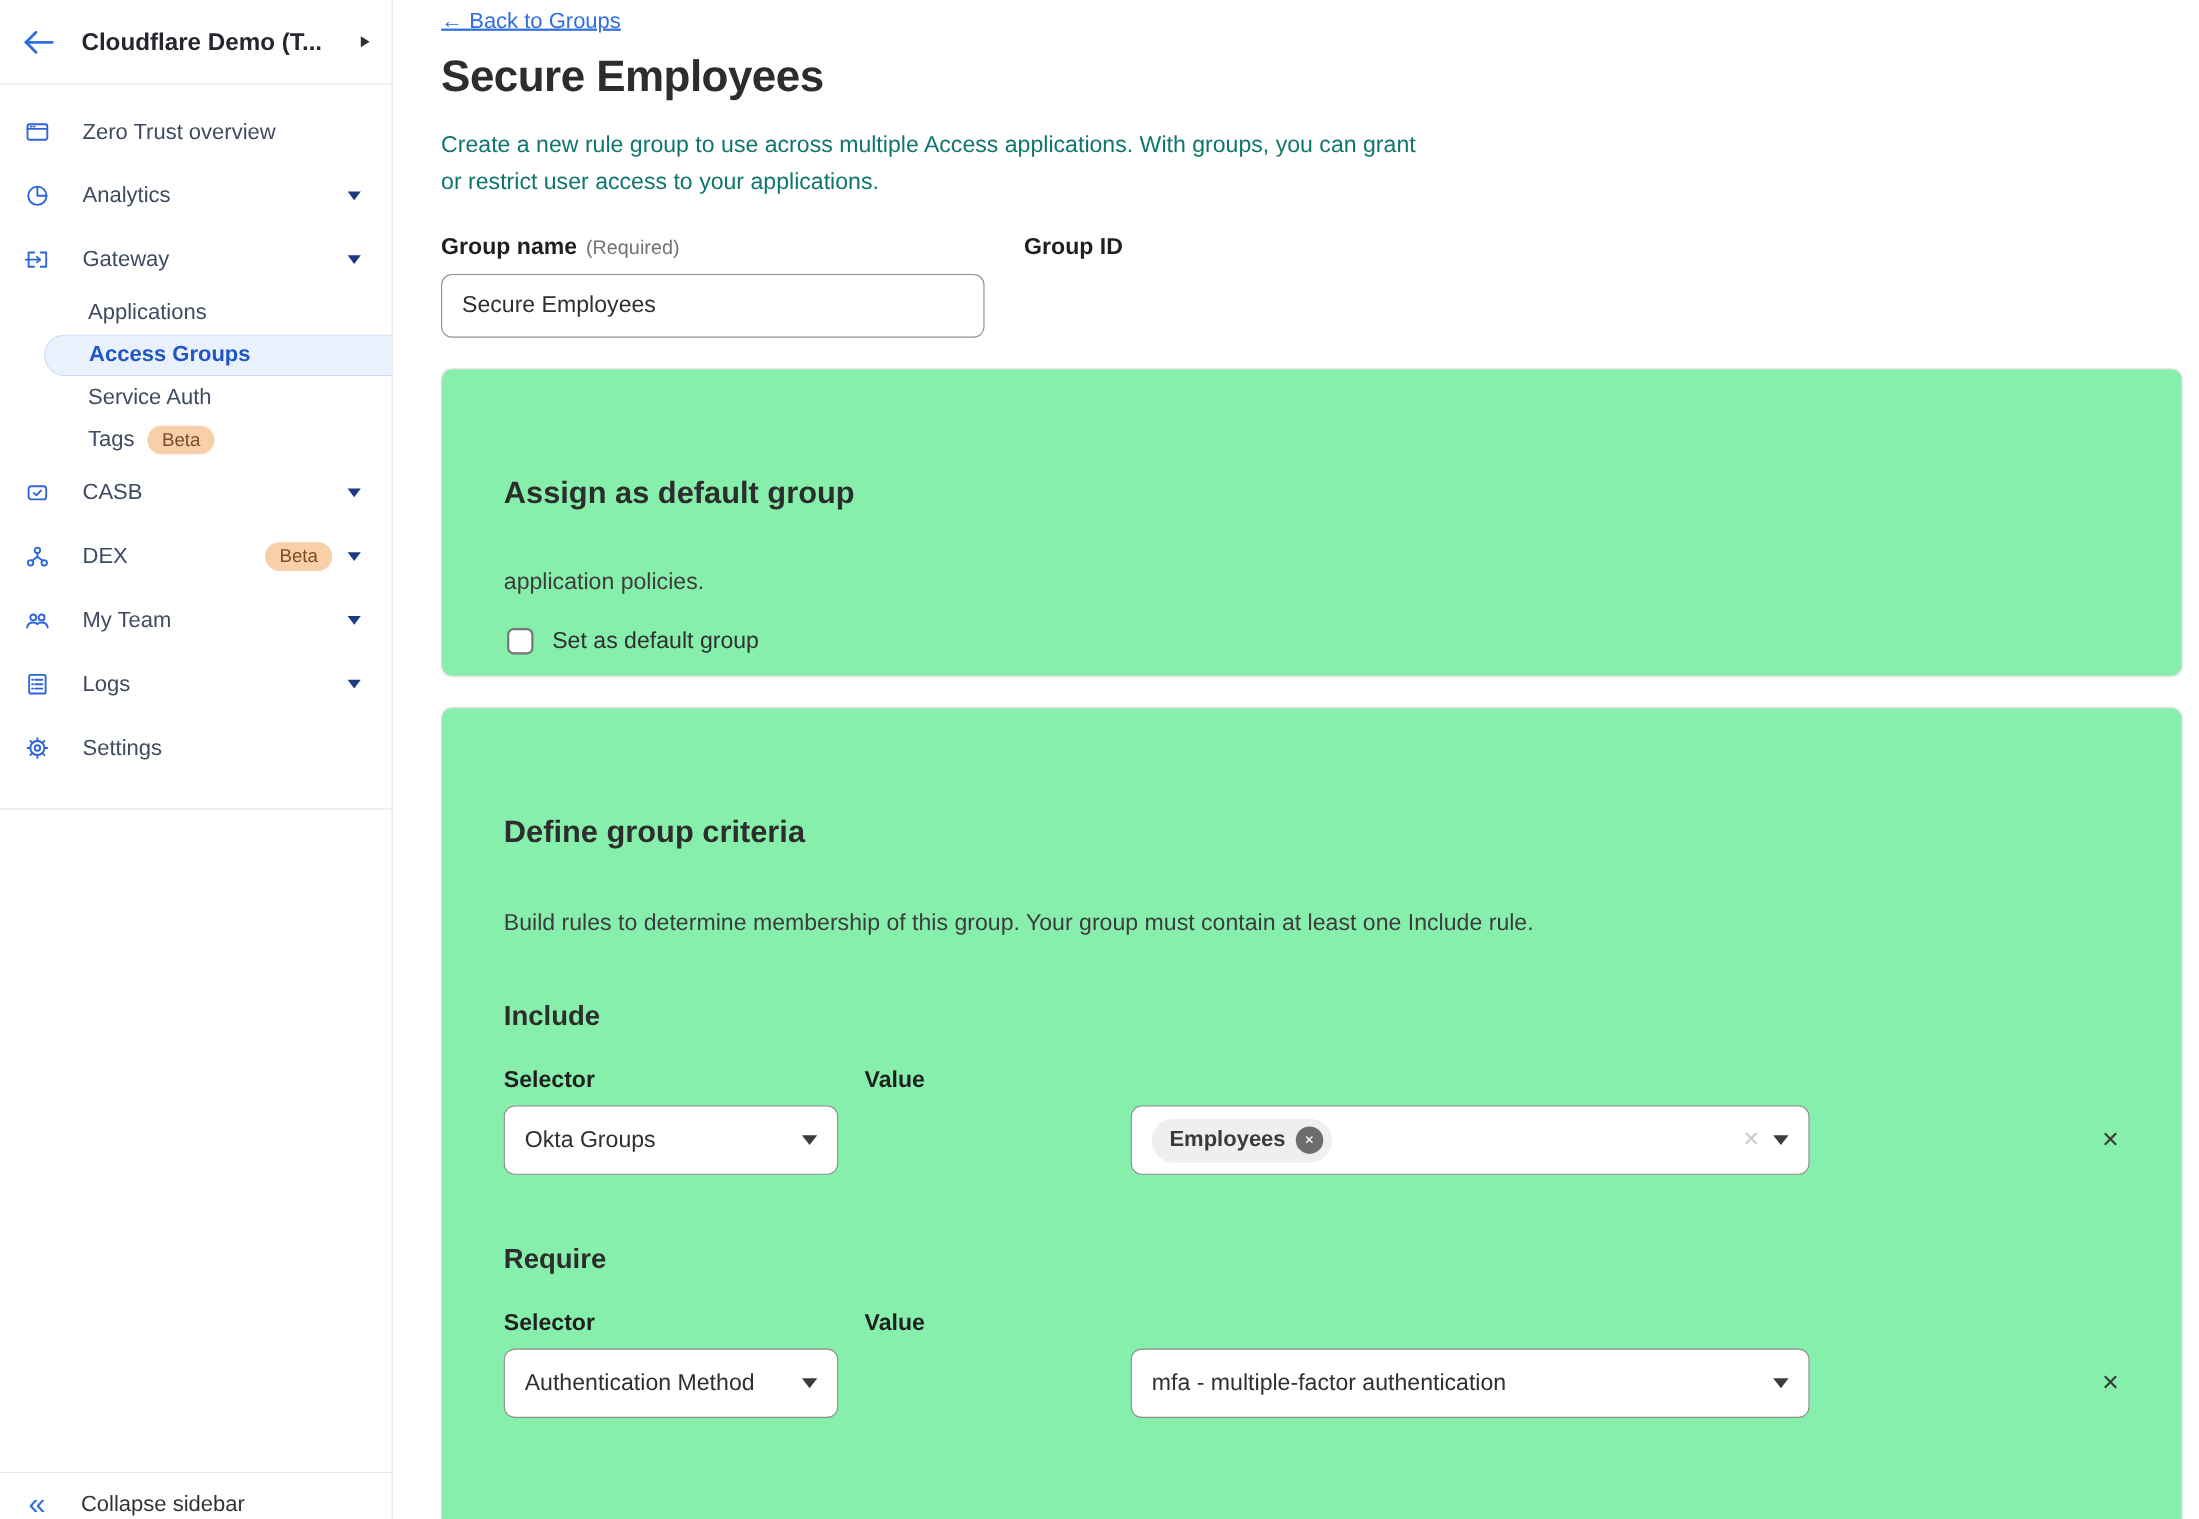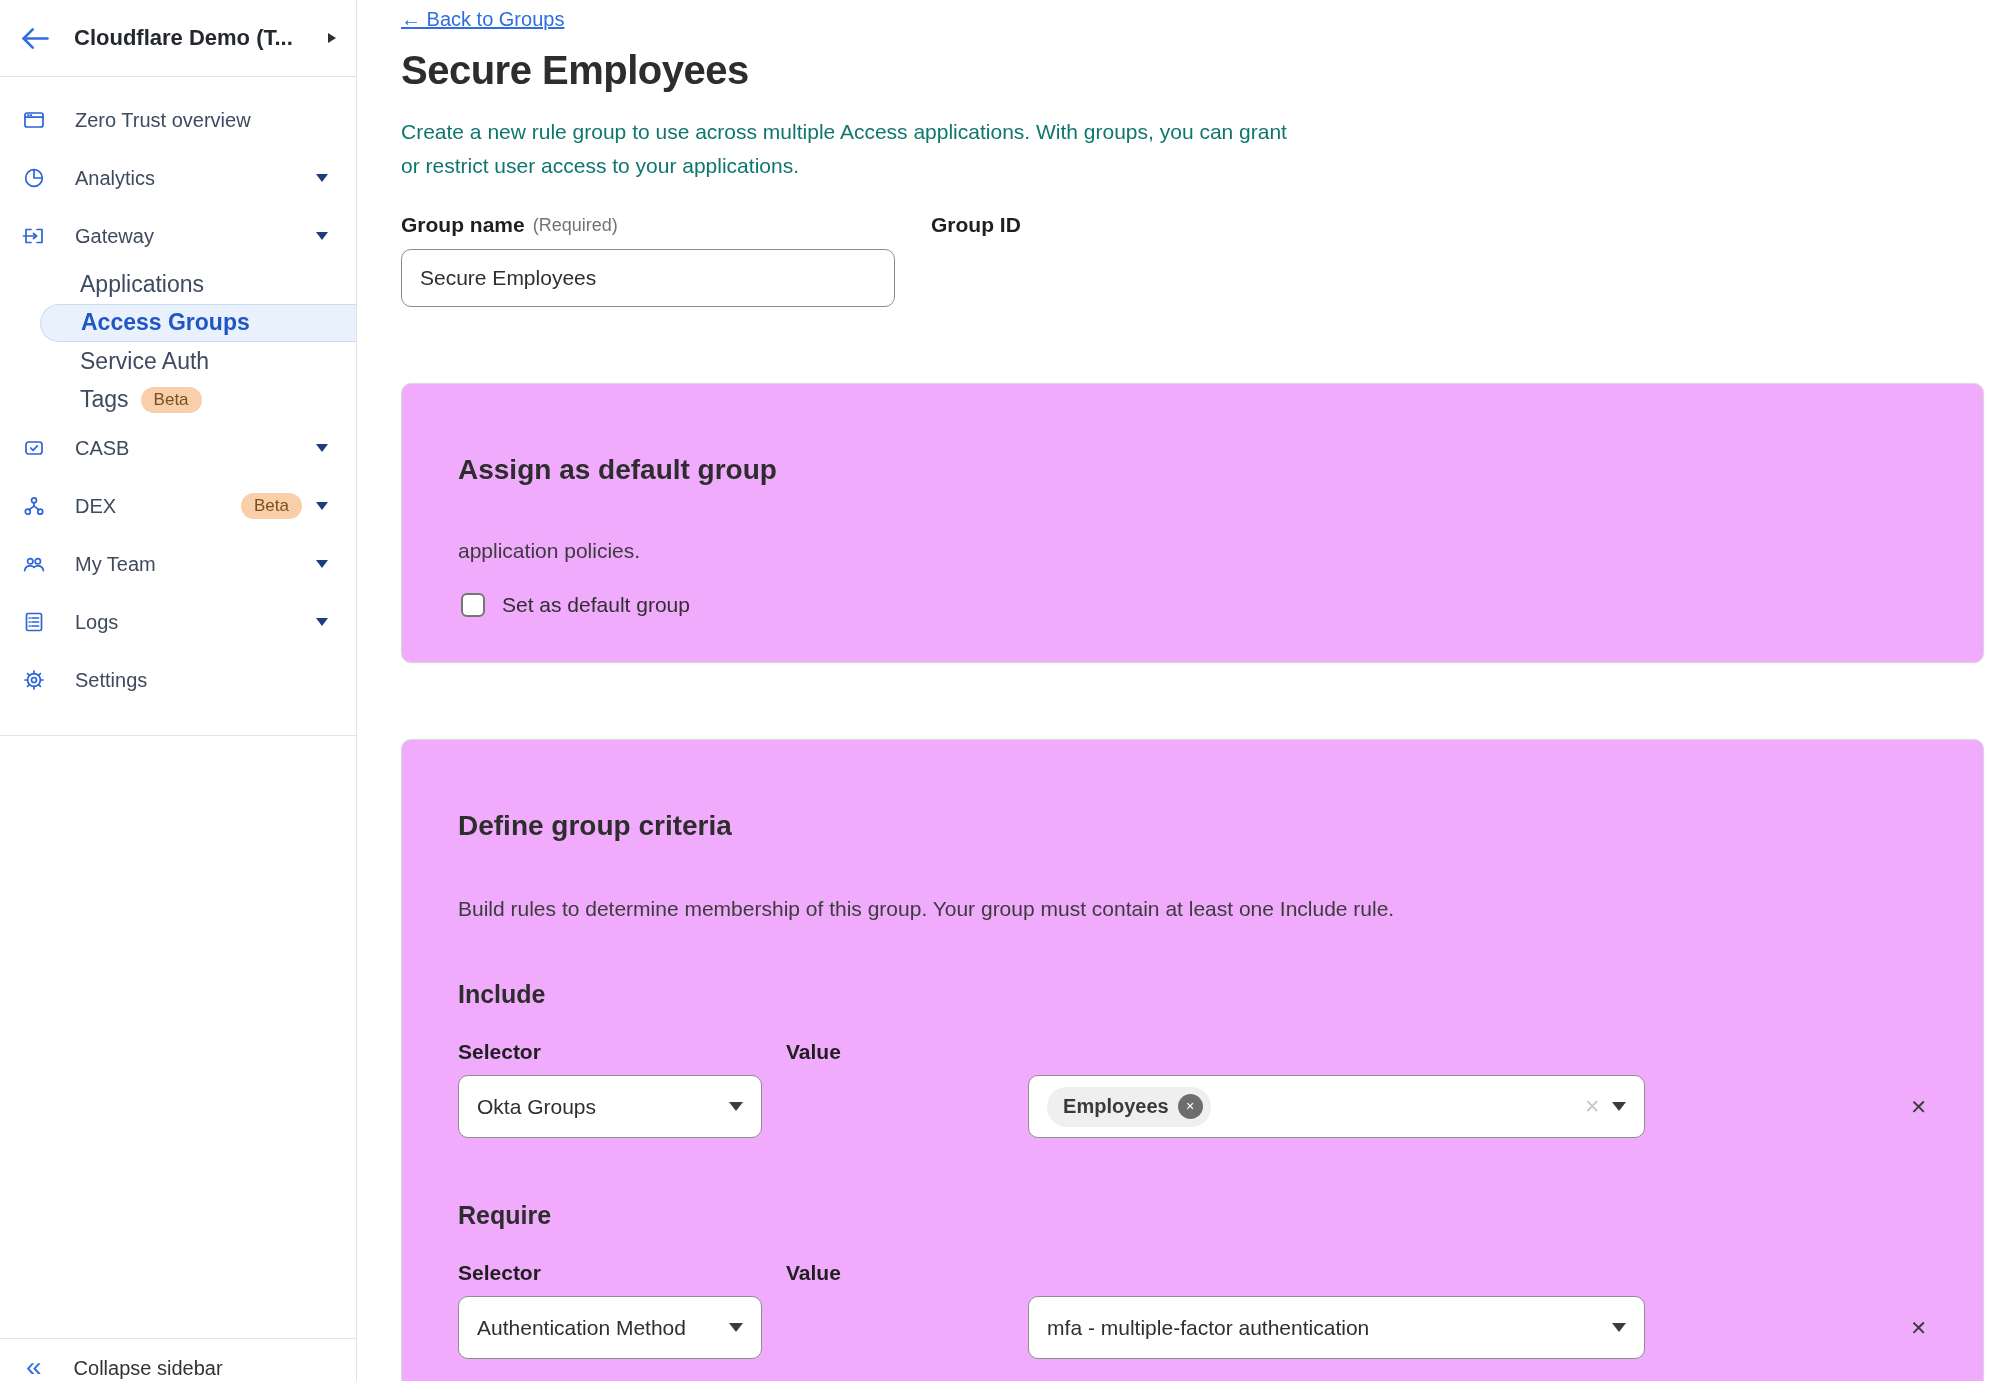--- a/index.html
+++ b/index.html
@@ -45,21 +45,21 @@
   }
   .chev-up {
     width:0; height:0; border-bottom:8px solid #b3b3b3;
     border-left:6.5px solid transparent; border-right:6.5px solid transparent;
     margin-right:6px;
   }
   .sub-item {
     height:38.5px; display:flex; align-items:center;
     padding-left:80px; cursor:pointer;
   }
-  .sub-label { font-size:23px; color:#3e4a5f; white-space:nowrap;text-align:center; }
+  .sub-label { font-size:20px; color:#3e4a5f; white-space:nowrap;text-align:center; }
   .sub-item.active {
     margin-left:40px; padding-left:40px;
     background:#e9f1fc; border:1px solid #c9dbf6; border-right:none;
     border-radius:19px 0 0 19px;
   }
   .sub-item.active .sub-label { color:#2056c4; font-weight:700; }
   .beta-badge {
     background:#f8cfa8; color:#7c4e22; font-size:17px;
     border-radius:999px; padding:3px 13px; margin-left:12px; white-space:nowrap;
   }
@@ -94,23 +94,23 @@
     font-family:"DejaVu Sans Mono","Liberation Mono",monospace;
     font-size:22px; color:#282828; white-space:nowrap;
   }
   .copy-btn {
     width:95px; background:#474747; color:#fff; border:none; cursor:pointer;
     border-radius:0 8px 8px 0; font-size:21px;
     font-family:"Liberation Sans","DejaVu Sans",sans-serif;
   }
 
   .card {
-    border:1px solid #d9d9d9; border-radius:10px; background:#f0abfc;
+    border:1px solid #d9d9d9; border-radius:10px; background:#86efac;
     box-shadow:0 1px 3px rgba(0,0,0,0.05);
-    margin-top:76px; padding:70px 56px 0 56px; width:1583px;
+    margin-top:28px; padding:96px 56px 0 56px; width:1583px;
   }
   .card-title { font-size:28px; font-weight:700; color:#2d2d2d; }
   .card-desc { margin-top:18px; font-size:21px; color:#3c3c3c; line-height:31px; }
   .card1 { height:280px; }
   .checkbox-row { margin-top:27px; display:flex; align-items:center; }
   .cb {
     width:24px; height:24px; border:2px solid #757575; border-radius:6px;
     background:#fff; cursor:pointer; flex:none; margin-left:3px;
   }
   .cb-label { font-size:21px; color:#2f2f2f; margin-left:17px; }

